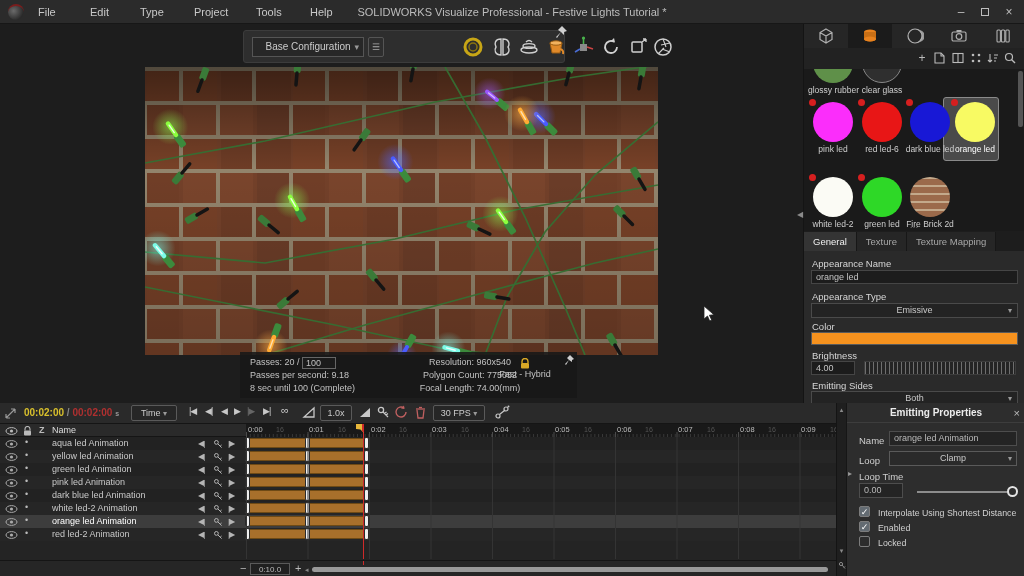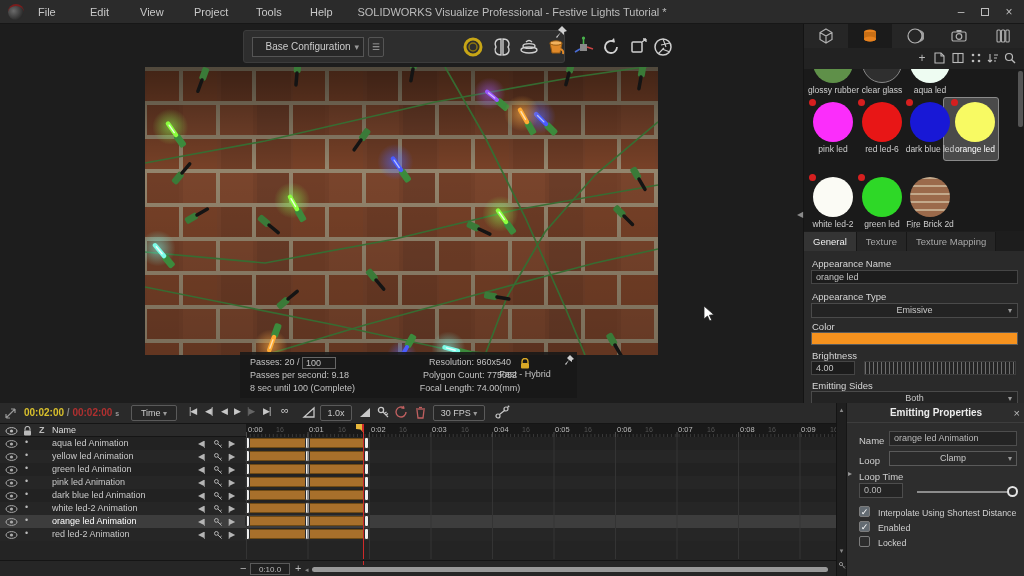--- a/index.html
+++ b/index.html
@@ -111,21 +111,21 @@
 </style>
 </head>
 <body>
 
 <div id="app">
 
   <div id="titlebar">
     <div id="logo"></div>
     <div class="menu" style="left:32px">File</div>
     <div class="menu" style="left:84px">Edit</div>
-    <div class="menu" style="left:134px">View</div>
+    <div class="menu" style="left:134px">Type</div>
     <div class="menu" style="left:188px">Project</div>
     <div class="menu" style="left:250px">Tools</div>
     <div class="menu" style="left:304px">Help</div>
     <div id="app-title">SOLIDWORKS Visualize Professional - Festive Lights Tutorial *</div>
     <div class="winbtn" style="right:52px">–</div>
     <div class="winbtn" style="right:28px">
         <span id="restore-box"></span>
       </div>
     <div class="winbtn" style="right:4px">×</div>
   </div>
@@ -489,24 +489,20 @@
         <div class="sw-sel"></div>
 
         <div class="sw-cell" style="left:4px;top:-26px">
             <div class="sw-circ" style="background: rgb(95, 144, 73);"></div>
             <div class="sw-label">glossy rubber</div>
           </div>
         <div class="sw-cell" style="left:53px;top:-26px">
             <div class="sw-circ" style="border: 1px solid rgb(136, 136, 136); background: rgb(47, 47, 47);"></div>
             <div class="sw-label">clear glass</div>
           </div>
-        <div class="sw-cell" style="left:101px;top:-26px">
-            <div class="sw-circ" style="background: rgb(238, 252, 242);"></div>
-            <div class="sw-label">aqua led</div>
-          </div>
 
         <div class="sw-cell" style="left:4px;top:33px">
             <div class="sw-circ" style="background: rgb(251, 45, 251);">
               <span class="sw-dot"></span>
             </div>
             <div class="sw-label">pink led</div>
           </div>
         <div class="sw-cell" style="left:53px;top:33px">
             <div class="sw-circ" style="background: rgb(232, 22, 22);">
               <span class="sw-dot"></span>

